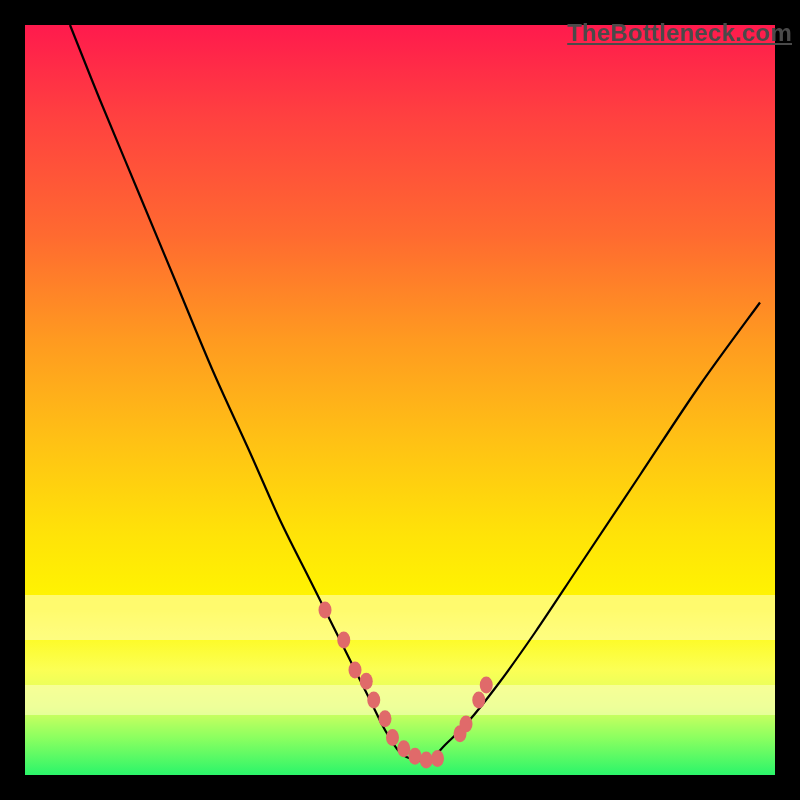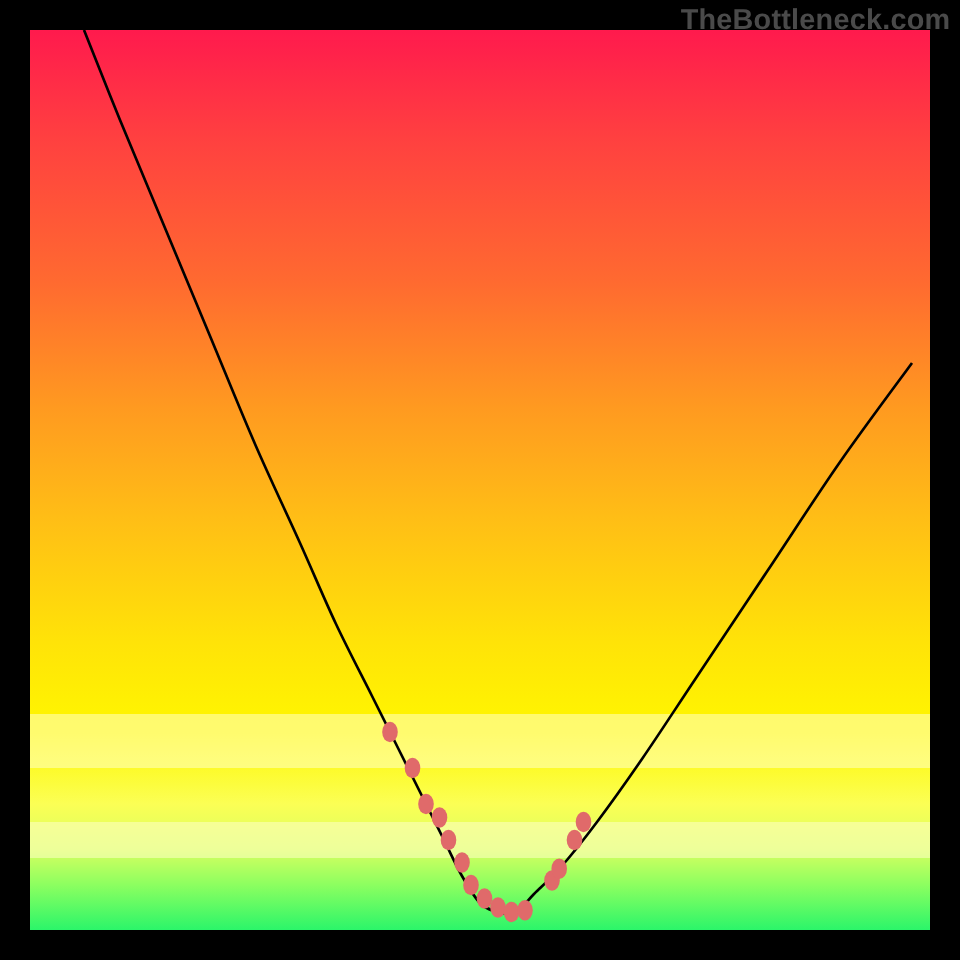--- a/index.html
+++ b/index.html
@@ -40,27 +40,28 @@
       #2bf56a 100%);
   }
   .pale-band {
     position: absolute;
     left: 0;
     width: 750px;
     background: rgba(255,255,200,0.55);
   }
   .watermark {
     position: absolute;
-    top: 3px;
+    top: 19px;
     right: 8px;
     color: #4a4a4a;
     font-size: 24px;
     font-weight: 600;
     letter-spacing: 0.2px;
     user-select: none;
+    text-decoration: underline;
   }
   svg.curve {
     position: absolute;
     left: 0;
     top: 0;
     width: 750px;
     height: 750px;
     overflow: visible;
   }
 </style>

